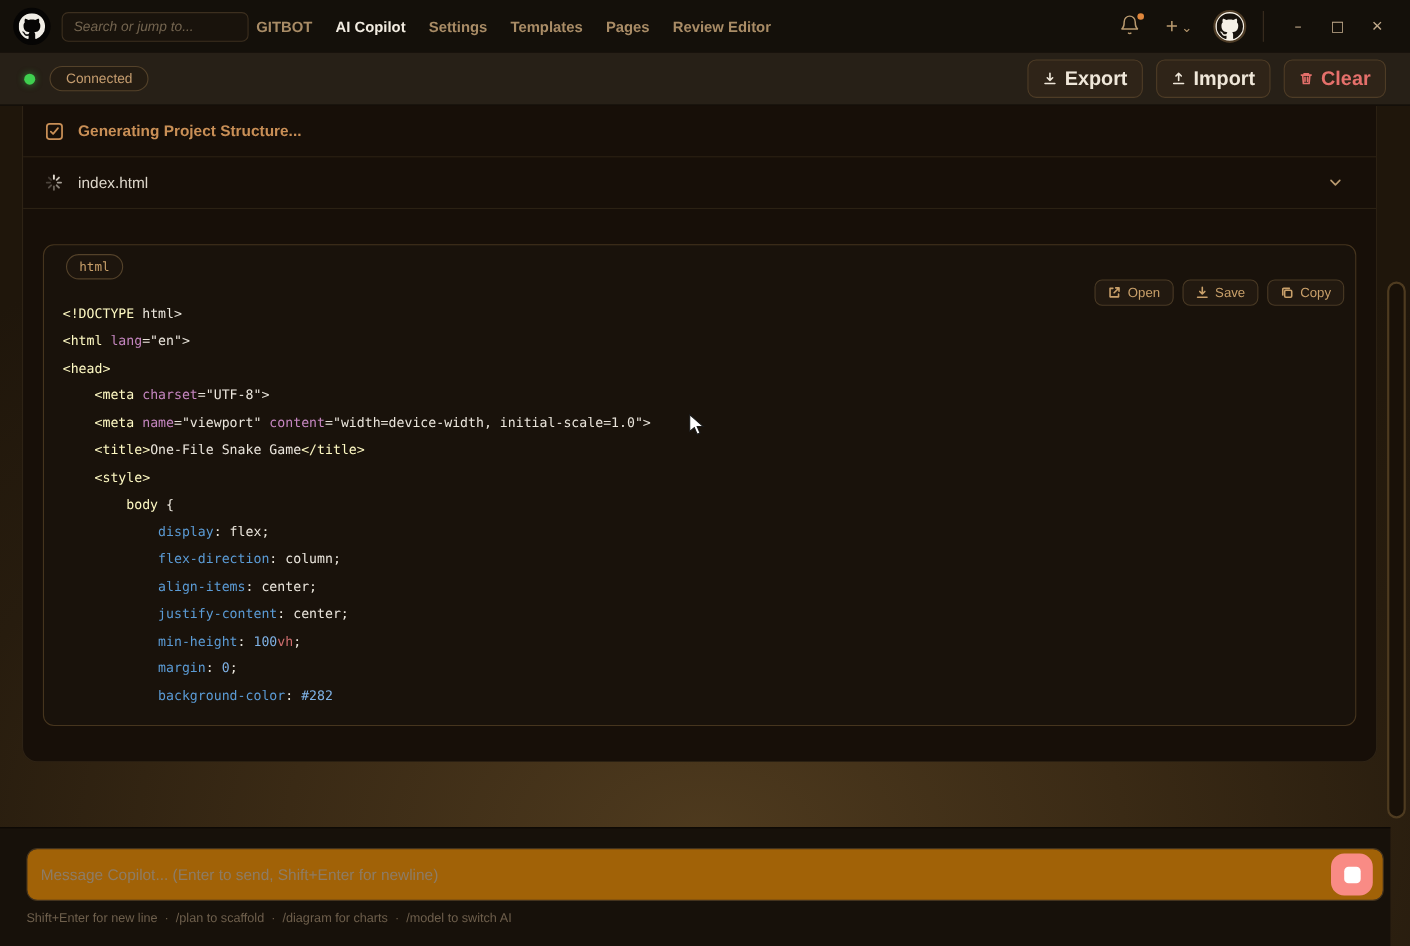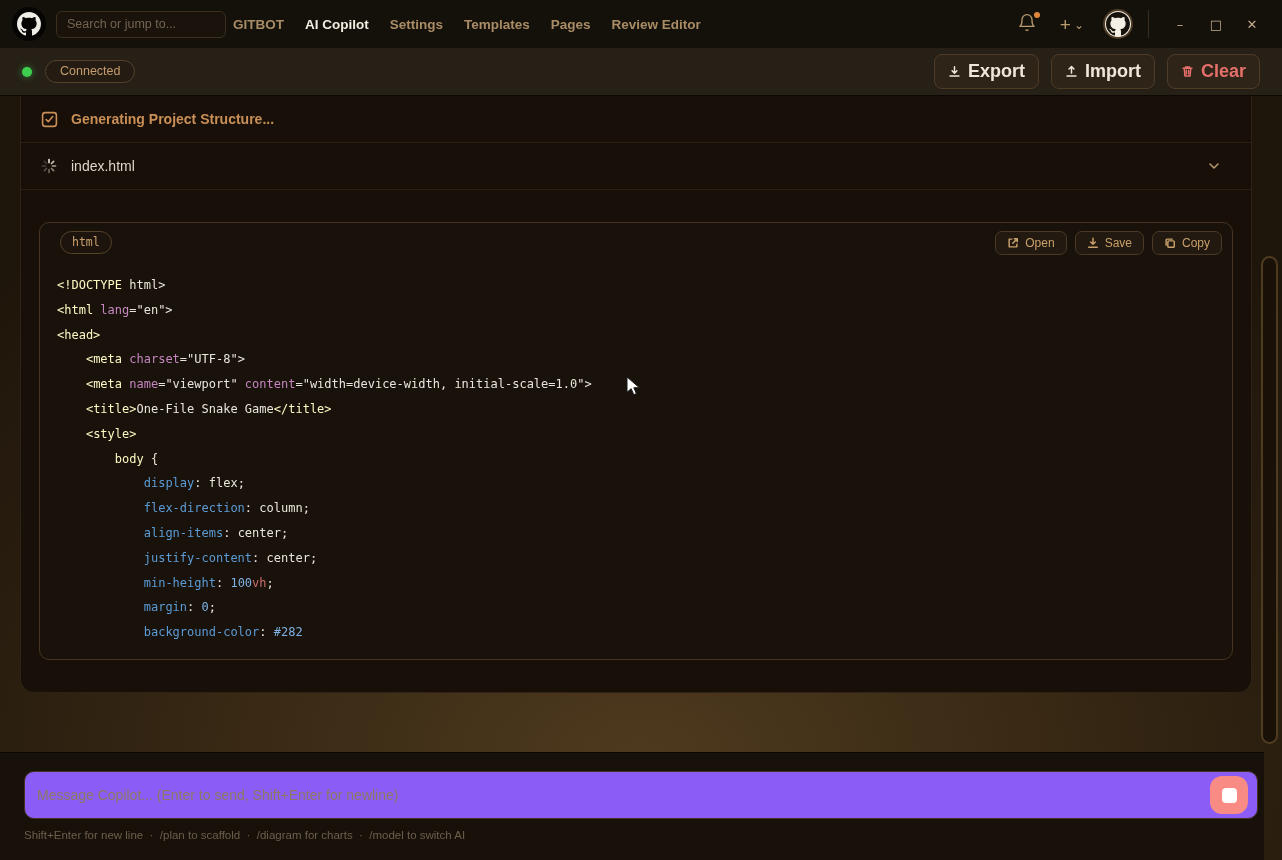--- a/index.html
+++ b/index.html
@@ -21,21 +21,21 @@
     background:#14100a; display:flex; align-items:center; padding:0 12px;
   }
   .logo {
     width:34px; height:34px; border-radius:50%; background:#060504;
     display:flex; align-items:center; justify-content:center; flex:0 0 auto; cursor:pointer;
   }
   .logo svg { width:24px; height:24px; fill:#f0ede6; }
   .search {
     margin-left:10px; width:170px; height:27px; background:#19130c;
     border:1px solid #3c2f1f; border-radius:6px; color:#d8d0c2;
-    padding:0 10px; font-size:12.5px; font-family:"Liberation Sans", sans-serif; outline:none;
+    padding:0 10px; font-size:12.5px; font-family:"Liberation Sans", sans-serif; outline:none;font-style:italic;
   }
   .search::placeholder { color:#73644f; }
   .nav { margin-left:7px; display:flex; align-items:center; gap:21px; }
   .nav-item { font-size:13.5px; font-weight:600; color:#a98c66; text-decoration:none; cursor:pointer; white-space:nowrap; }
   .nav-item.active { color:#f2ece1; }
   .header-right { margin-left:auto; display:flex; align-items:center; gap:0; }
   .bell-wrap { position:relative; width:22px; height:22px; margin-right:21px; cursor:pointer; }
   .bell-wrap svg { width:20px; height:20px; stroke:#b99a6f; fill:none; stroke-width:1.6; }
   .notif-dot { position:absolute; top:-1px; right:-1px; width:6px; height:6px; border-radius:50%; background:#e0873c; }
   .create-btn { display:flex; align-items:center; gap:3px; color:#b99a6f; margin-right:19px; cursor:pointer; }
@@ -85,21 +85,21 @@
   .step-title { color:#c98f56; font-size:14px; font-weight:700; }
   .spinner { width:16px; height:16px; margin-right:14px; }
   .file-name { color:#ded7cb; font-size:14px; }
   .row-chevron { margin-left:auto; margin-right:10px; width:14px; height:14px; cursor:pointer; }
   .row-chevron svg, .step-icon svg, .spinner svg { width:100%; height:100%; }
 
   .code-wrap { padding:32px 18px 0 18px; }
   .code-card {
     width:1194px; height:438px; background:#19120b; border:1px solid #46351e; border-radius:10px;
   }
-  .code-header { height:40px; display:flex; align-items:flex-start; padding:8px 10px 0 20px; }
+  .code-header { height:40px; display:flex; align-items:flex-start; padding:8px 10px 0 20px;flex-direction:column; }
   .lang-pill {
     border:1px solid #54422a; border-radius:12px; background:#1d150d; color:#c9a06a;
     font-family:"DejaVu Sans Mono", monospace; font-size:11.5px; padding:3px 11px; line-height:1.3;
   }
   .code-actions { margin-left:auto; display:flex; gap:8px; }
   .code-btn {
     display:flex; align-items:center; gap:6px; background:#221910; border:1px solid #4a3a25;
     border-radius:7px; color:#c9a06a; font-size:12px; padding:4px 11px; cursor:pointer;
     font-family:"Liberation Sans", sans-serif;
   }
@@ -122,21 +122,21 @@
     background:#191108; border:2px solid #4e3b20; border-radius:9px; cursor:pointer;
   }
 
   
   .footer {
     position:absolute; top:752px; left:0; width:1264px; height:108px;
     background:#17110a; border-top:1px solid #0b0804;
   }
   .composer { position:relative; margin:18px 0 0 24px; width:1234px; height:48px; }
   .composer-input {
-    width:100%; height:100%; background:#8b5cf6; border:1px solid #44331d; border-radius:10px;
+    width:100%; height:100%; background:#a16207; border:1px solid #44331d; border-radius:10px;
     color:#ece6db; font-size:14px; padding:0 58px 0 12px; outline:none; resize:none;
     font-family:"Liberation Sans", sans-serif;
   }
   .composer-input::placeholder { color:#8d7c65; }
   .stop-btn {
     position:absolute; right:10px; top:5px; width:38px; height:38px; border:none;
     border-radius:12px; background:#f98b85; cursor:pointer;
     display:flex; align-items:center; justify-content:center;
   }
   .stop-square { width:15px; height:15px; border-radius:4px; background:#ffffff; }

